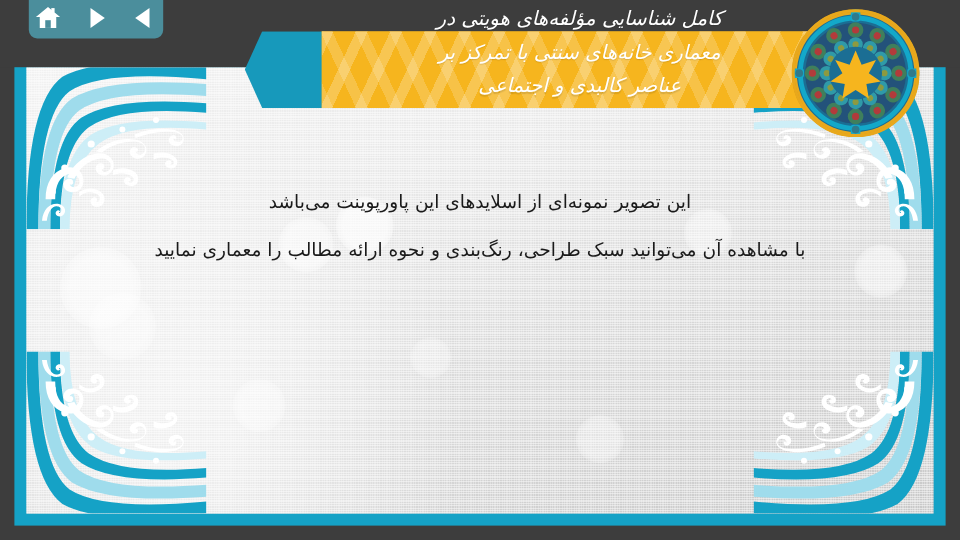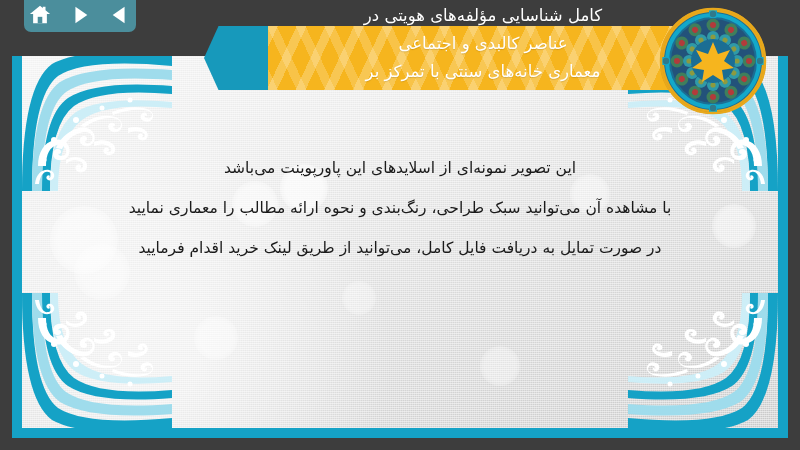--- a/index.html
+++ b/index.html
@@ -110,20 +110,21 @@
     width:430px;
     z-index:14;
     text-align:center;
     color:#ffffff;
     font-size:16.5px;
     line-height:28px;
     font-weight:400;
     direction:rtl;
     text-shadow:0 1px 1px rgba(0,0,0,.12);
     pointer-events:none;
+    font-style:italic;
   }
   .title div{white-space:nowrap;}
 
   
   .medallion{
     position:absolute;right:32px;top:6px;
     width:110px;height:110px;
     z-index:16;
   }
   .medallion svg{display:block;width:110px;height:110px;}
@@ -156,21 +157,20 @@
       <div class="bokeh" style="left:258px;top:108px;width:48px;height:48px;opacity:.7;"></div>
       <div class="bokeh" style="left:172px;top:260px;width:44px;height:44px;opacity:.45;"></div>
       <div class="bokeh" style="left:548px;top:118px;width:40px;height:40px;opacity:.45;"></div>
       <div class="bokeh" style="left:690px;top:148px;width:44px;height:44px;opacity:.5;"></div>
       <div class="bokeh" style="left:458px;top:290px;width:40px;height:40px;opacity:.4;"></div>
       <div class="bokeh" style="left:320px;top:225px;width:34px;height:34px;opacity:.35;"></div>
 
       <div class="body-text">
         <p>این تصویر نمونه‌ای از اسلایدهای این پاورپوینت می‌باشد</p>
         <p>با مشاهده آن می‌توانید سبک طراحی، رنگ‌بندی و نحوه ارائه مطالب را معماری نمایید</p>
-        <p>در صورت تمایل به دریافت فایل کامل، می‌توانید از طریق لینک خرید اقدام فرمایید</p>
       </div>
 
       <div class="corner c-tl">
         <svg viewBox="0 0 150 135" xmlns="http://www.w3.org/2000/svg">
           <path d="M0 135 Q0 30 30 8 Q62 -10 150 0 L150 10 Q64 2 36 20 Q10 40 10 135 Z" fill="#15a2c6"></path>
           <path d="M10 135 Q10 46 38 26 Q68 8 150 14 L150 24 Q70 18 44 36 Q20 54 20 135 Z" fill="#9fdcec"></path>
           <path d="M20 135 Q20 60 46 42 Q74 24 150 30 L150 38 Q78 32 52 50 Q28 68 28 135 Z" fill="#15a2c6"></path>
           <path d="M28 135 Q28 74 54 56 Q80 40 150 46 L150 52 Q84 46 60 64 Q36 82 36 135 Z" fill="#cdeef7"></path>
           <g fill="#ffffff">
             <path d="M16 110c0-14 6-23 16-26 7-2 13 1 15 7 2 6-1 12-7 13-5 1-9-2-9-6 0-3 2-5 5-5 2 0 3 1 3 3 0 1-1 2-2 2-1 0-1-1-1-1 0 2 2 3 4 3 3 0 5-3 4-6-1-4-5-6-9-5-7 2-11 9-11 21z"></path>
@@ -265,22 +265,22 @@
   <div class="top-chrome"></div>
 
   <div class="pennant"></div>
 
   <div class="banner">
     <div class="banner-pattern"></div>
   </div>
 
   <div class="title">
     <div>کامل شناسایی مؤلفه‌های هویتی در</div>
+    <div>معماری خانه‌های سنتی با تمرکز بر</div>
     <div>عناصر کالبدی و اجتماعی</div>
-    <div>معماری خانه‌های سنتی با تمرکز بر</div>
   </div>
 
   <div class="medallion">
     <svg viewBox="0 0 110 110" xmlns="http://www.w3.org/2000/svg">
       <circle cx="55" cy="55" r="52" fill="#e8a81c" stroke="#c98f12" stroke-width="2"></circle>
       <circle cx="55" cy="55" r="49" fill="#1b6e94"></circle>
       <circle cx="55" cy="55" r="46" fill="none" stroke="#13a8c9" stroke-width="4"></circle>
       <circle cx="55" cy="55" r="42" fill="#23527a"></circle>
       <g>
         <g id="ring">

